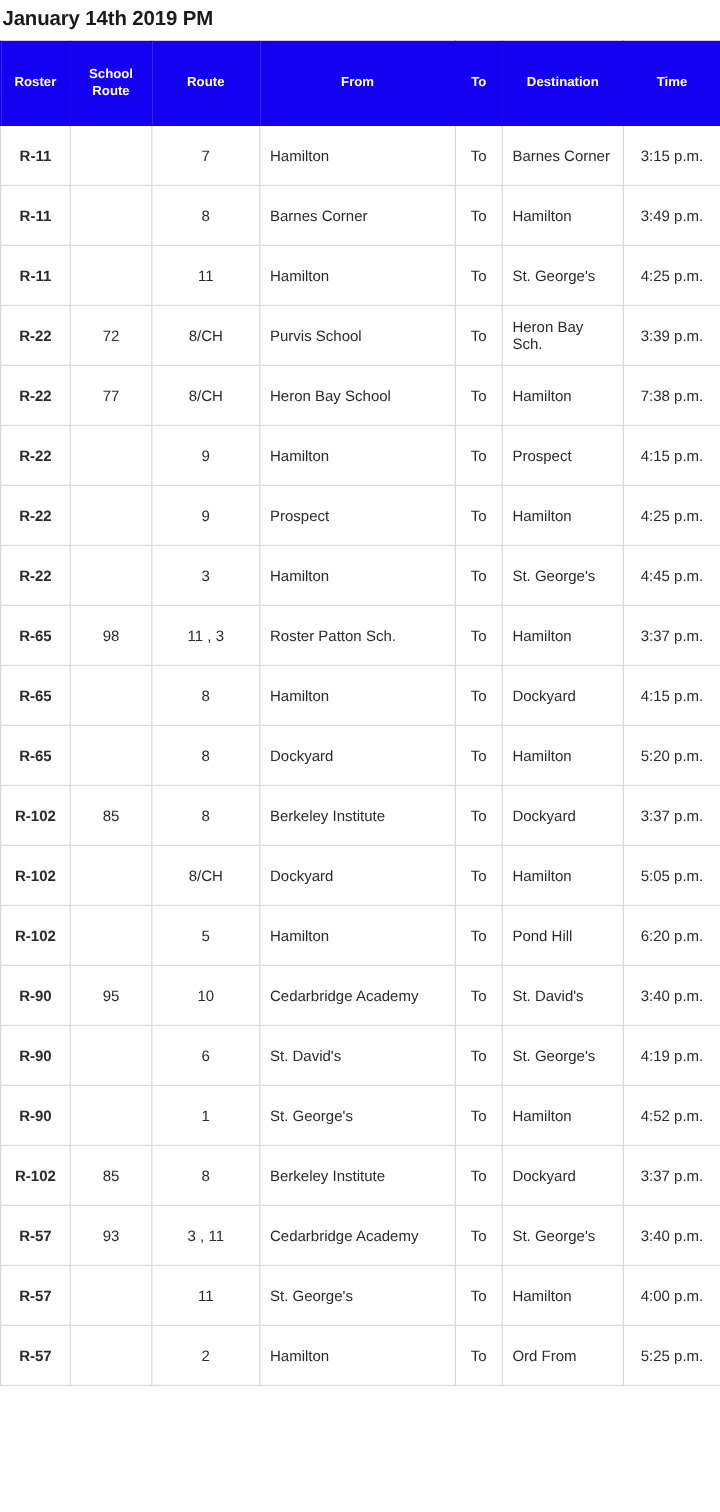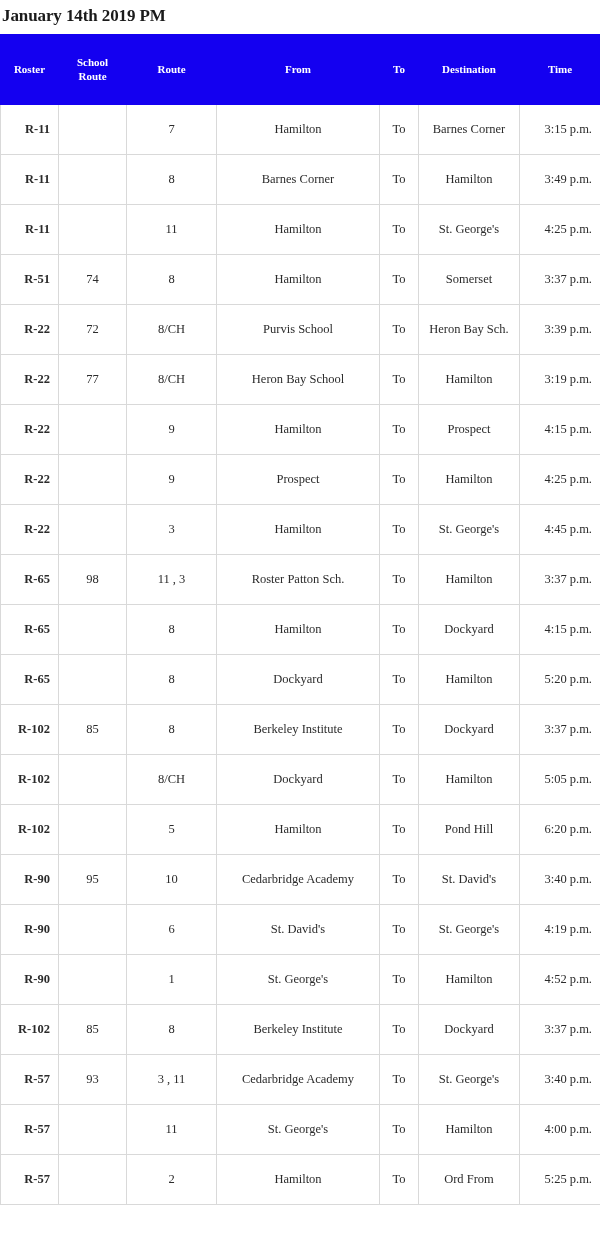--- a/index.html
+++ b/index.html
@@ -9,21 +9,20 @@
   }
   body {
     width: 600px;
     font-family: "Liberation Sans", sans-serif;
     color: #222222;
     -webkit-font-smoothing: antialiased;
   }
   .page {
     width: 480px;
     box-sizing: border-box;
-    font-family: Liberation Serif, serif;
   }
   .page-title {
     font-size: 17px;
     font-weight: bold;
     color: #1a1a1a;
     padding: 6px 0 8px 2px;
     margin: 0;
     letter-spacing: -0.1px;
   }
   table.schedule {
@@ -50,34 +49,34 @@
     padding: 10px 8px;
     vertical-align: middle;
     height: 50px;
     box-sizing: border-box;
     color: #2b2b2b;
     font-size: 12.5px;
   }
   td.roster {
     font-weight: bold;
     color: #111111;
-    text-align: right;
+    text-align: center;
     padding-left: 8px;
   }
   td.school-route, td.route {
     text-align: center;
   }
   td.from, td.destination {
-    text-align: center;
+    text-align: left;
   }
   td.to {
     text-align: center;
   }
   td.time {
-    text-align: right;
+    text-align: center;
   }
   col.c-roster { width: 58px; }
   col.c-school { width: 68px; }
   col.c-route  { width: 90px; }
   col.c-from   { width: 163px; }
   col.c-to     { width: 39px; }
   col.c-dest   { width: 101px; }
   col.c-time   { width: 81px; }
 </style>
 </head>
@@ -130,45 +129,36 @@
         <tr>
           <td class="roster">R-11</td>
           <td class="school-route"></td>
           <td class="route">11</td>
           <td class="from">Hamilton</td>
           <td class="to">To</td>
           <td class="destination">St. George's</td>
           <td class="time">4:25 p.m.</td>
         </tr>
         <tr>
-          <td class="roster">R-51</td>
-          <td class="school-route">74</td>
-          <td class="route">8</td>
-          <td class="from">Hamilton</td>
-          <td class="to">To</td>
-          <td class="destination">Somerset</td>
-          <td class="time">3:37 p.m.</td>
-        </tr>
-        <tr>
           <td class="roster">R-22</td>
           <td class="school-route">72</td>
           <td class="route">8/CH</td>
           <td class="from">Purvis School</td>
           <td class="to">To</td>
           <td class="destination">Heron Bay Sch.</td>
           <td class="time">3:39 p.m.</td>
         </tr>
         <tr>
           <td class="roster">R-22</td>
           <td class="school-route">77</td>
           <td class="route">8/CH</td>
           <td class="from">Heron Bay School</td>
           <td class="to">To</td>
           <td class="destination">Hamilton</td>
-          <td class="time">3:19 p.m.</td>
+          <td class="time">7:38 p.m.</td>
         </tr>
         <tr>
           <td class="roster">R-22</td>
           <td class="school-route"></td>
           <td class="route">9</td>
           <td class="from">Hamilton</td>
           <td class="to">To</td>
           <td class="destination">Prospect</td>
           <td class="time">4:15 p.m.</td>
         </tr>

